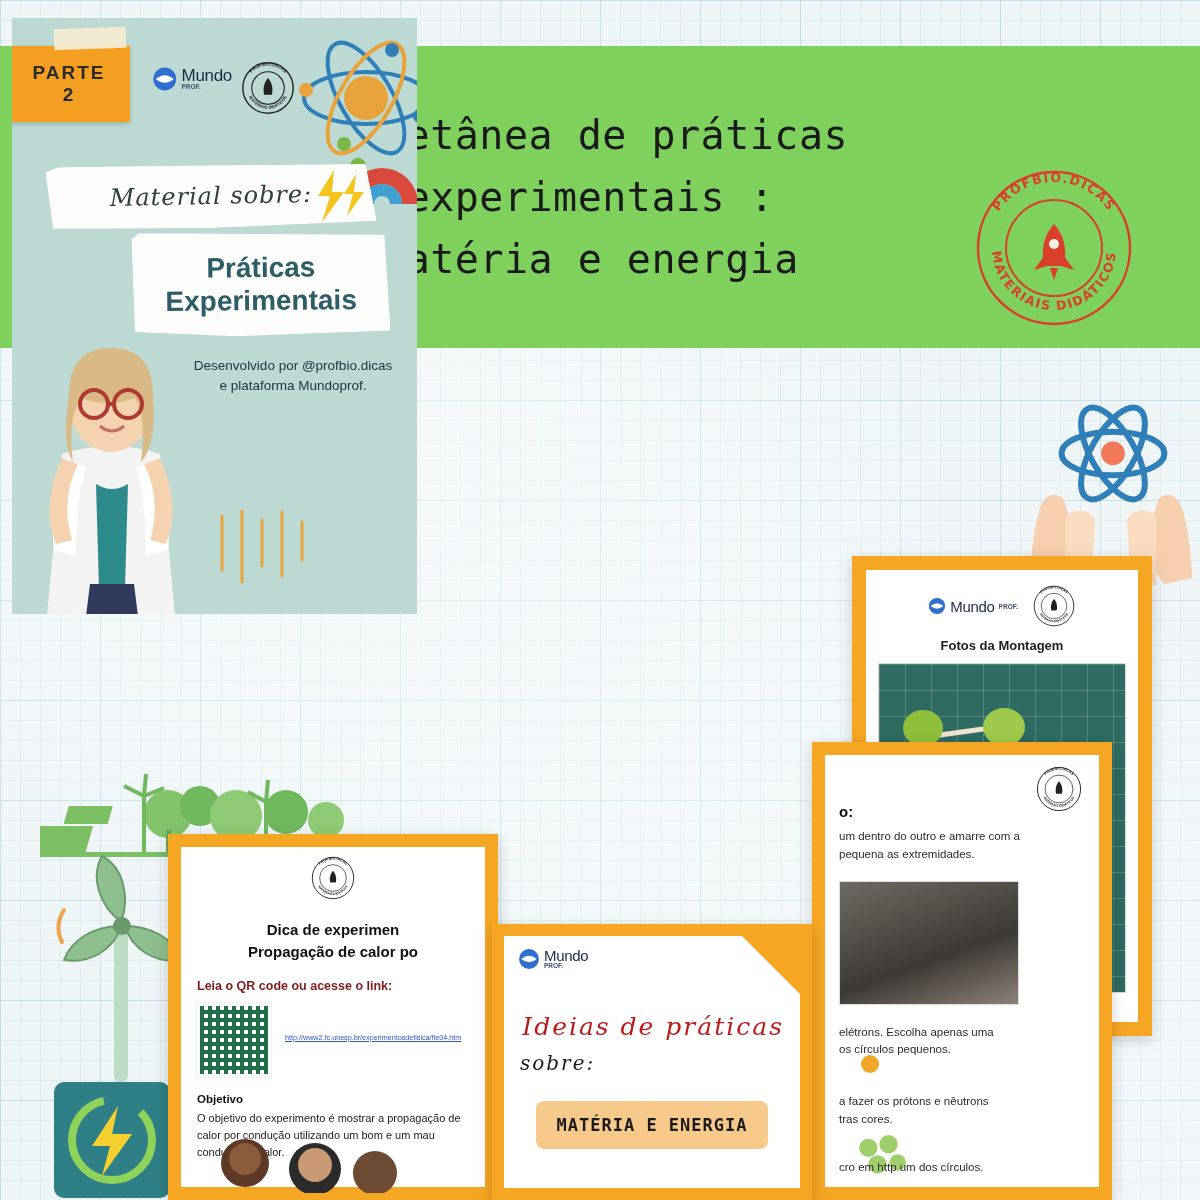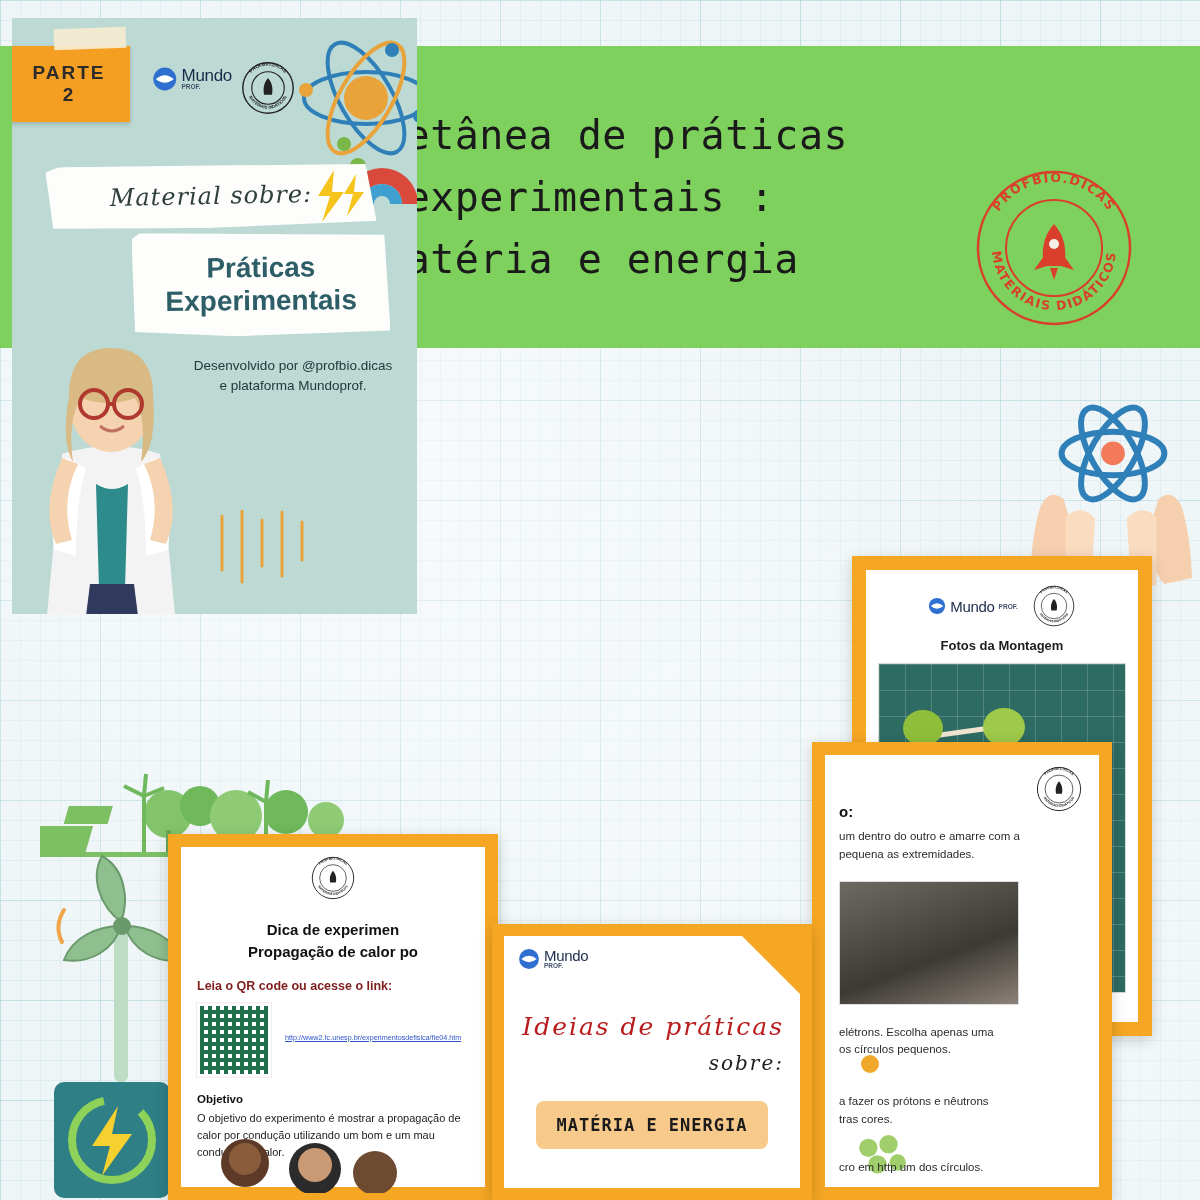--- a/index.html
+++ b/index.html
@@ -258,21 +258,21 @@
     margin-top: 62px;
     text-align: right;
     font-family: "DejaVu Serif", serif;
     font-style: italic;
     font-size: 25px;
     color: #b91c1c;
     letter-spacing: 2px;
   }
   #ideias-sobre {
     margin-top: 10px;
-    text-align: right;
+    text-align: left;
     font-family: "DejaVu Serif", serif;
     font-style: italic;
     font-size: 20px;
     color: #1c1c1c;
     letter-spacing: 2px;
   }
   #ideias-pill {
     margin: 26px auto 0 auto;
     width: 232px; height: 48px;
     background: #f7c98b;

